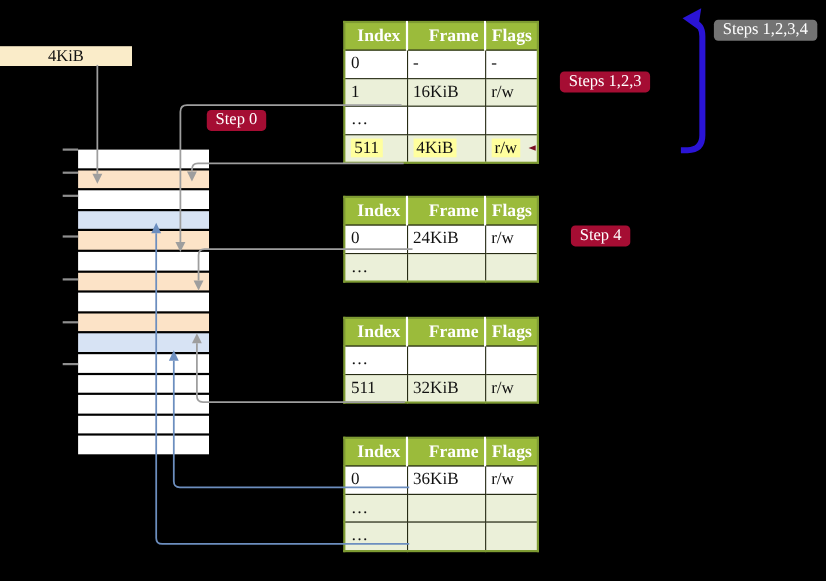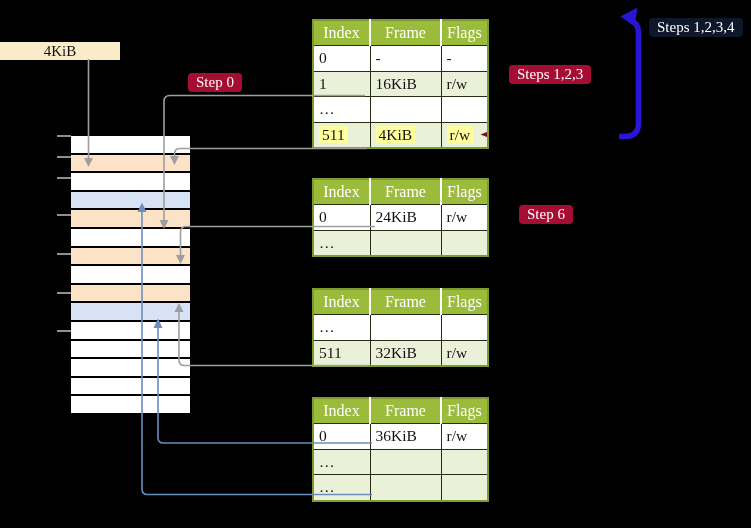--- a/index.html
+++ b/index.html
@@ -15,32 +15,32 @@
   .tick{position:absolute;width:14px;height:2px;background:#8f8f8f;left:57px;}
 
   
   #page-size-box{position:absolute;left:0;top:42px;width:120px;height:18px;background:#faecc9;
                  color:#111;font-size:15px;text-align:center;line-height:18px;}
 
   
   .badge{position:absolute;height:17px;line-height:17px;padding:1px 8px;border-radius:4px;
          color:#fff;font-size:15px;white-space:nowrap;z-index:6;}
   .badge.red{background:#a50d33;margin-top:48px;}
-  .badge.blue{background:#0f172a;}
-  .pos-step0{left:188px;top:25px;}
+  .badge.blue{background:#737373;}
+  .pos-step0{left:188px;top:52px;}
   .pos-steps123{left:509px;top:17px;}
   .pos-steps1234{left:649px;top:18px;}
   .pos-step4{left:519px;top:157px;}
 
   
   .tablehost{position:absolute;}
   .t1{left:312px;top:19px;} .t2{left:312px;top:178px;} .t3{left:312px;top:288px;} .t4{left:312px;top:397px;}
   table.ptable{border-collapse:collapse;border:2px solid #7e9b33;}
-  table.ptable th{background:#9bbb3b;color:#fff;font-weight:normal;font-size:16px;height:24px;
-                  padding:0 5px;text-align:center;border-right:2px solid #fff;font-family:inherit;}
+  table.ptable th{background:#9bbb3b;color:#fff;font-weight:bold;font-size:16px;height:24px;
+                  padding:0 5px;text-align:right;border-right:2px solid #fff;font-family:inherit;}
   table.ptable th:last-child{border-right:none;}
   table.ptable td{height:24.5px;padding:0 5px;font-size:15.5px;color:#111;background:#fff;
                   border:1.5px solid #262b14;}
   table.ptable tr.shade td{background:#ebf0d9;}
   table.ptable td span.hl{background:#ffff9e;padding:0 3px;}
   .cw0{width:45px;} .cw1{width:59px;} .cw2{width:32px;}
 
   
   #overlay{position:absolute;left:0;top:0;z-index:5;pointer-events:none;}
   .cgray{stroke:#9e9e9e;stroke-width:1.6;fill:none;}
@@ -54,21 +54,21 @@
 </head>
 <body>
 
 <div id="canvas">
 
   <div id="page-size-box">4KiB</div>
 
   <div class="badge red pos-step0">Step 0</div>
   <div class="badge red pos-steps123">Steps 1,2,3</div>
   <div class="badge blue pos-steps1234">Steps 1,2,3,4</div>
-  <div class="badge red pos-step4">Step 6</div>
+  <div class="badge red pos-step4">Step 4</div>
 
   <div id="memory-stack">
       <div class="mrow white"></div>
       <div class="mrow peach"></div>
       <div class="mrow white"></div>
       <div class="mrow blue"></div>
       <div class="mrow peach"></div>
       <div class="mrow white"></div>
       <div class="mrow peach"></div>
       <div class="mrow white"></div>

